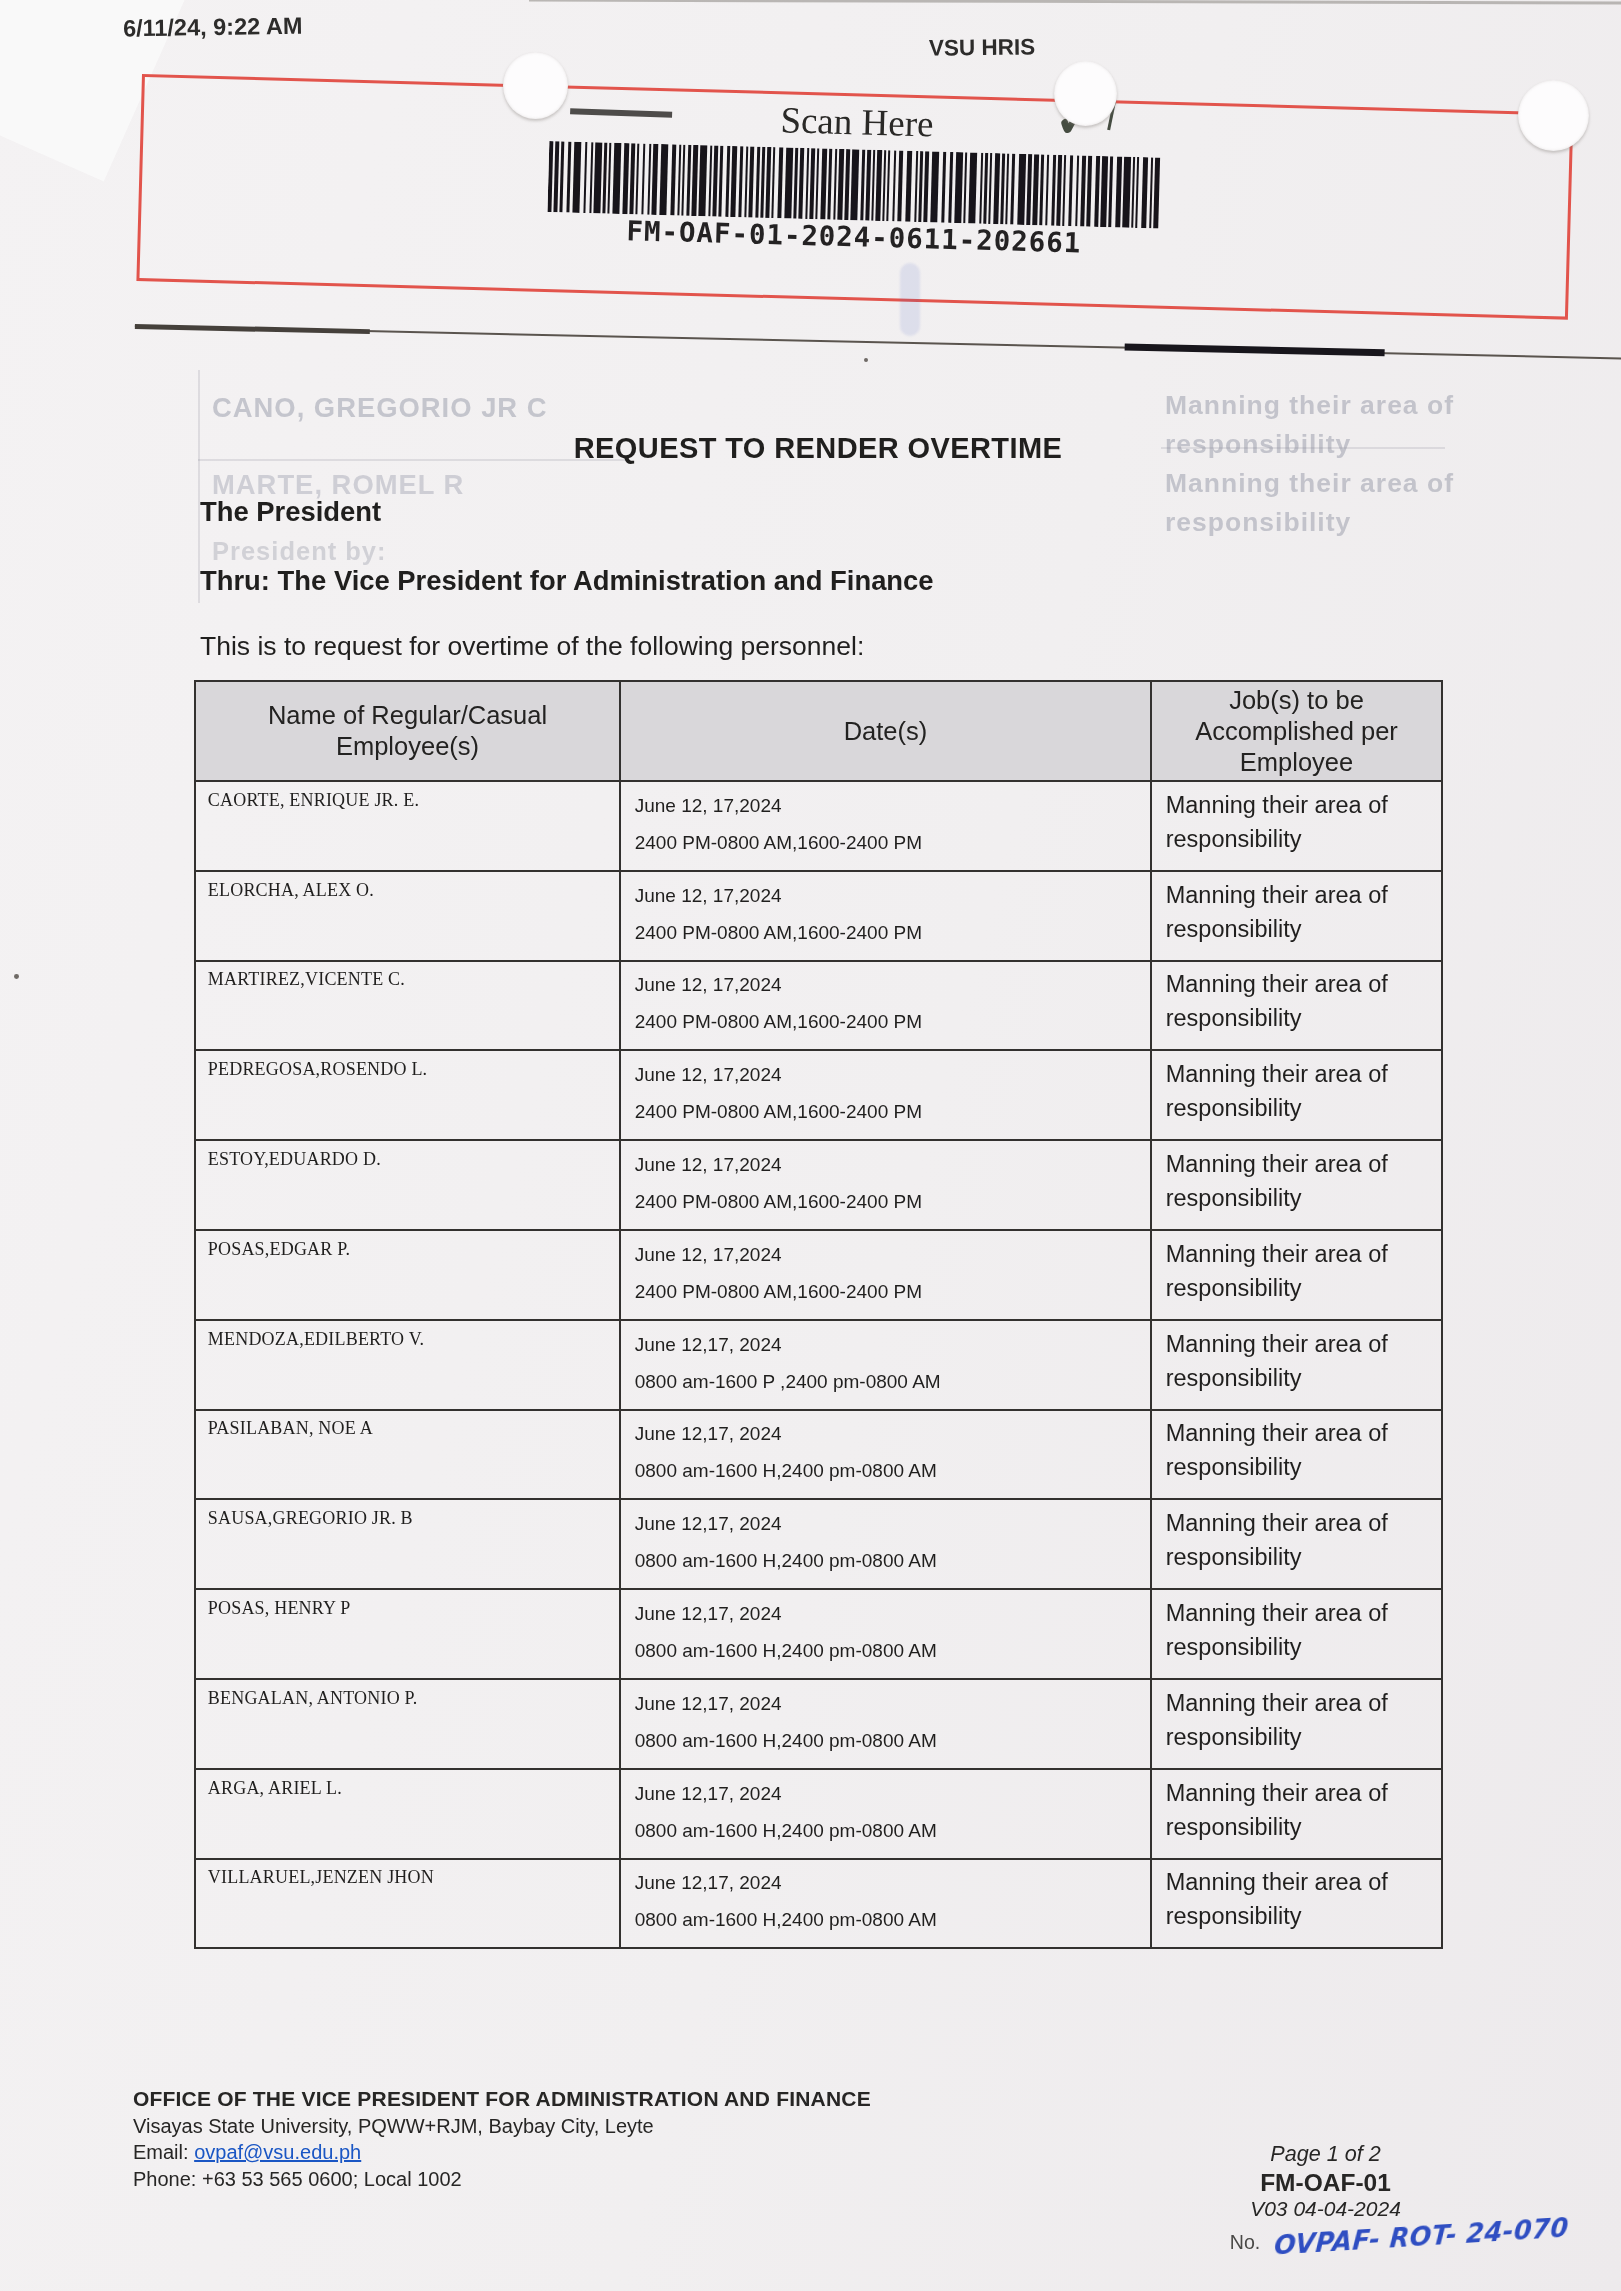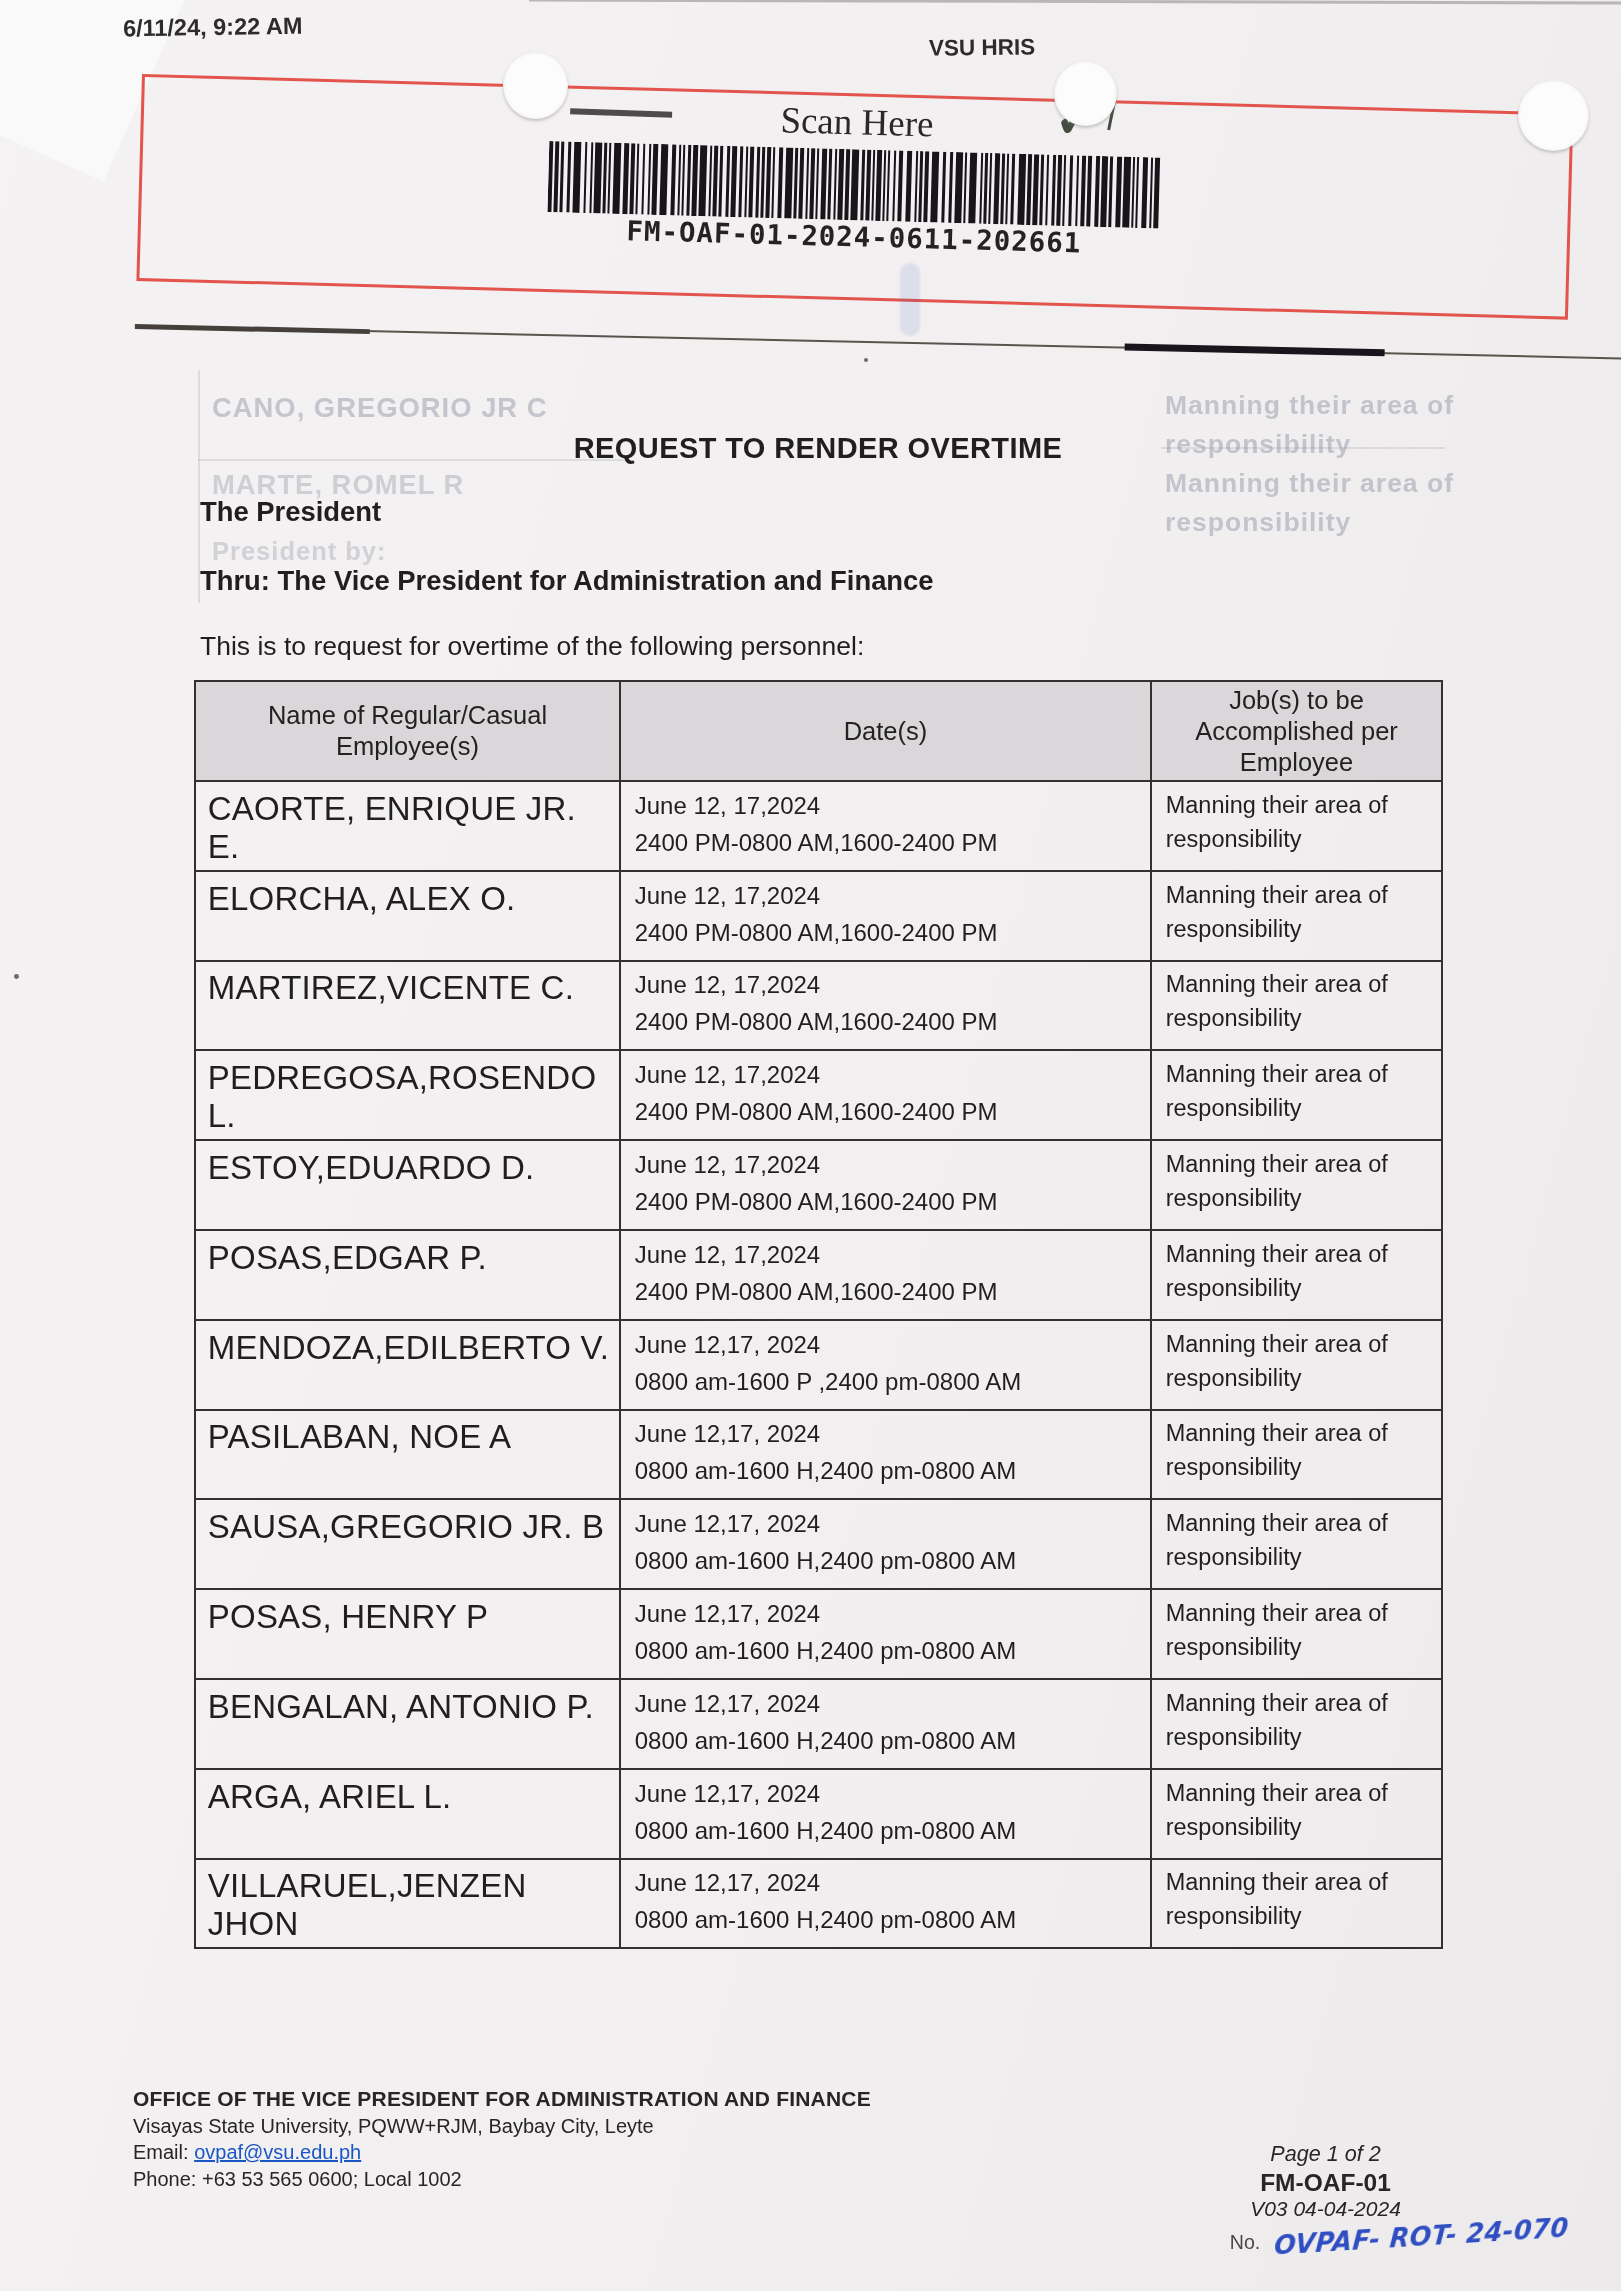--- a/index.html
+++ b/index.html
@@ -48,22 +48,22 @@
     font-size:29px;font-weight:bold;letter-spacing:0.4px;z-index:3;}
   .addressee{position:absolute;left:200px;top:496px;font-size:27.4px;font-weight:bold;z-index:3;}
   .thru{position:absolute;left:200px;top:565px;font-size:27.4px;font-weight:bold;z-index:3;}
   .intro{position:absolute;left:200px;top:631px;font-size:26.5px;z-index:3;}
 
   .tbl-wrap{position:absolute;left:194px;top:680px;z-index:3;}
   table.ot{border-collapse:collapse;table-layout:fixed;width:1248px;background:transparent;}
   table.ot th, table.ot td{border:2px solid #33312f;}
   table.ot th{height:98px;background:#d9d7da;font-size:25.5px;font-weight:normal;line-height:31px;text-align:center;padding:0 13.7px;color:#232221;}
   table.ot td{height:80px;vertical-align:top;}
-  td.c-name{padding:7.8px 7.8px 0 11.8px;font-size:33px;letter-spacing:0.2px;}
-  td.c-date{padding:4.9px 7.8px 0 13.7px;font-size:24px;line-height:37px;}
+  td.c-name{padding:7.8px 7.8px 0 11.8px;font-size:18px;letter-spacing:0.2px;font-family:Liberation Serif, serif;}
+  td.c-date{padding:4.9px 7.8px 0 13.7px;font-size:19px;line-height:37px;}
   td.c-job{padding:5.9px 5.9px 0 13.7px;font-size:23.5px;line-height:34px;}
 
   .copies-note{position:absolute;left:125px;top:2005px;font-size:20.6px;font-style:italic;color:#2b2a29;z-index:3;}
 
   
   .footer-left{position:absolute;left:133px;top:2086px;font-size:20px;line-height:26.5px;color:#272625;z-index:3;}
   .footer-left .office{font-weight:bold;font-size:21px;letter-spacing:0.2px;}
   .flink{color:#1a56c4;text-decoration:underline;}
   .footer-right{position:absolute;left:1220px;top:2141px;width:211px;text-align:center;color:#272625;z-index:3;}
   .page-info{font-size:21.6px;font-style:italic;}

